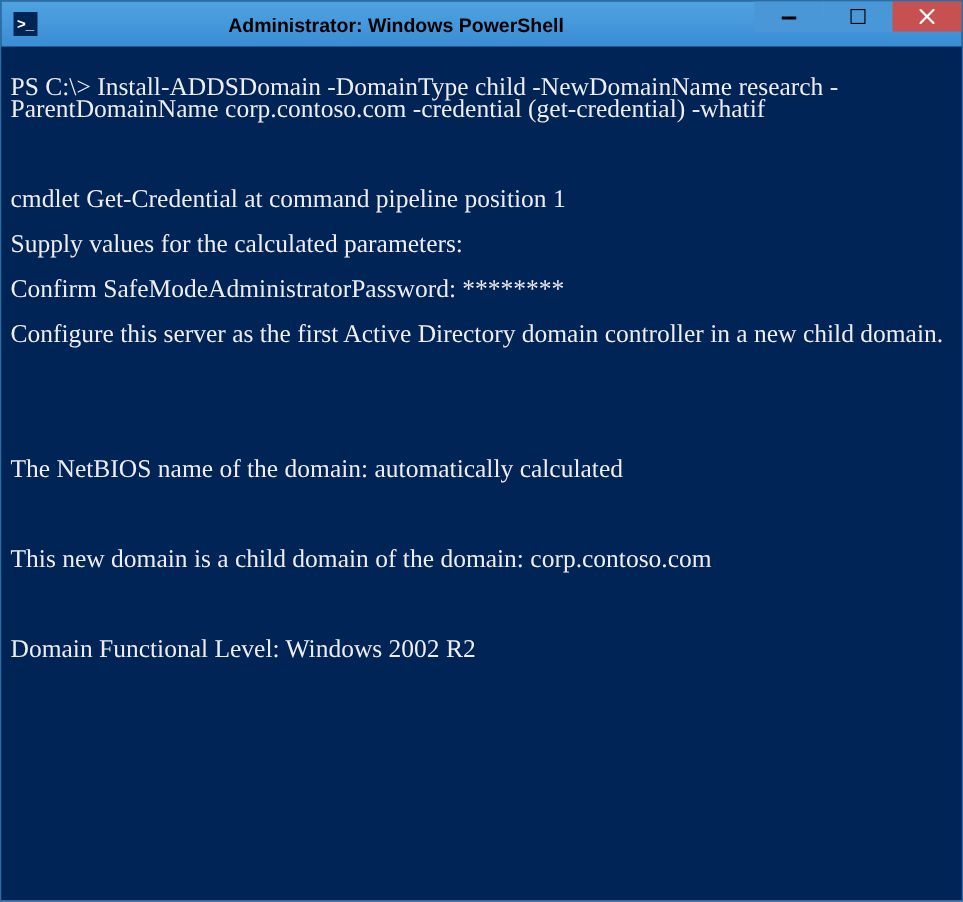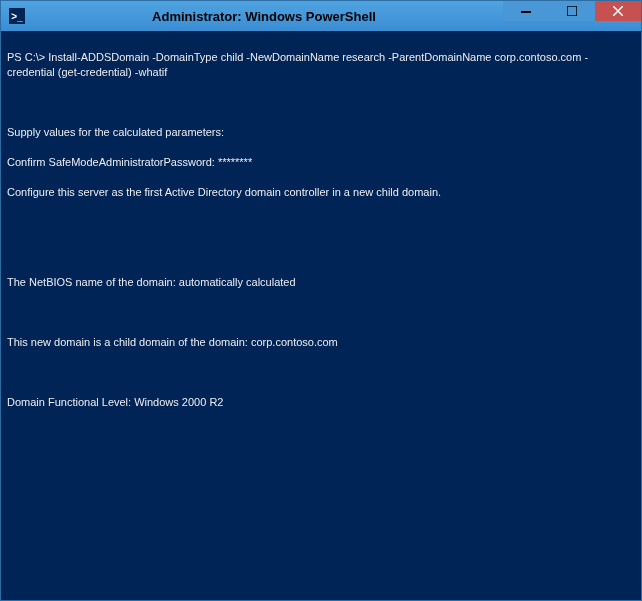--- a/index.html
+++ b/index.html
@@ -64,22 +64,22 @@
     }
     .ctrl-close {
       background: #c75050;
       color: #fff;
     }
     .ctrl-btn svg { display: block; }
     .console {
       flex: 1;
       background: #012456;
       padding: 4px 6px;
-      font-family: Liberation Sans, sans-serif;
-      font-size: 11px;
+      font-family: Liberation Serif, serif;
+      font-size: 17px;
       line-height: 15px;
       color: #eeedf0;
       white-space: pre-wrap;
       word-break: break-word;
       overflow: hidden;
     }
     .prompt-color { color: #eeedf0; }
     .line { display: block; }
     .blank { height: 15px; display: block; }
   </style>
@@ -105,30 +105,31 @@
         <svg width="10" height="10" viewBox="0 0 10 10">
             <line x1="0" y1="0" x2="10" y2="10" stroke="#fff" stroke-width="1.5"></line>
             <line x1="10" y1="0" x2="0" y2="10" stroke="#fff" stroke-width="1.5"></line>
           </svg>
       </div>
     </div>
   </div>
   <div class="console">
 <span class="line prompt-color">PS C:\&gt; Install-ADDSDomain -DomainType child -NewDomainName research -ParentDomainName corp.contoso.com -credential (get-credential) -whatif</span>
 <span class="blank"></span>
+<span class="line">cmdlet Get-Credential at command pipeline position 1</span>
 <span class="line">Supply values for the calculated parameters:</span>
 <span class="line">Confirm SafeModeAdministratorPassword: ********</span>
 <span class="line">Configure this server as the first Active Directory domain controller in a new child domain.</span>
 <span class="blank"></span>
 <span class="blank"></span>
 <span class="line">The NetBIOS name of the domain: automatically calculated</span>
 <span class="blank"></span>
 <span class="line">This new domain is a child domain of the domain: corp.contoso.com</span>
 <span class="blank"></span>
-<span class="line">Domain Functional Level: Windows 2000 R2</span>
+<span class="line">Domain Functional Level: Windows 2002 R2</span>
 <span class="blank"></span>
 
 
 
 
 
 
 
 
 

